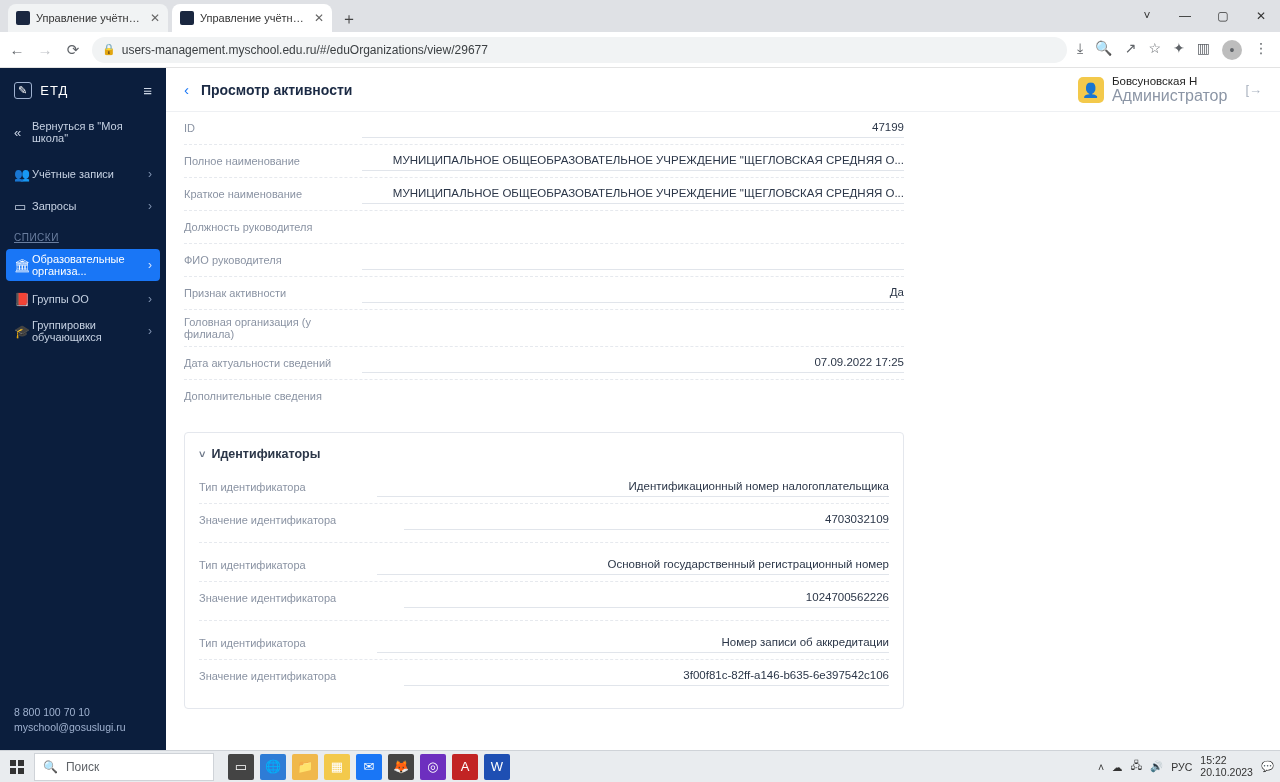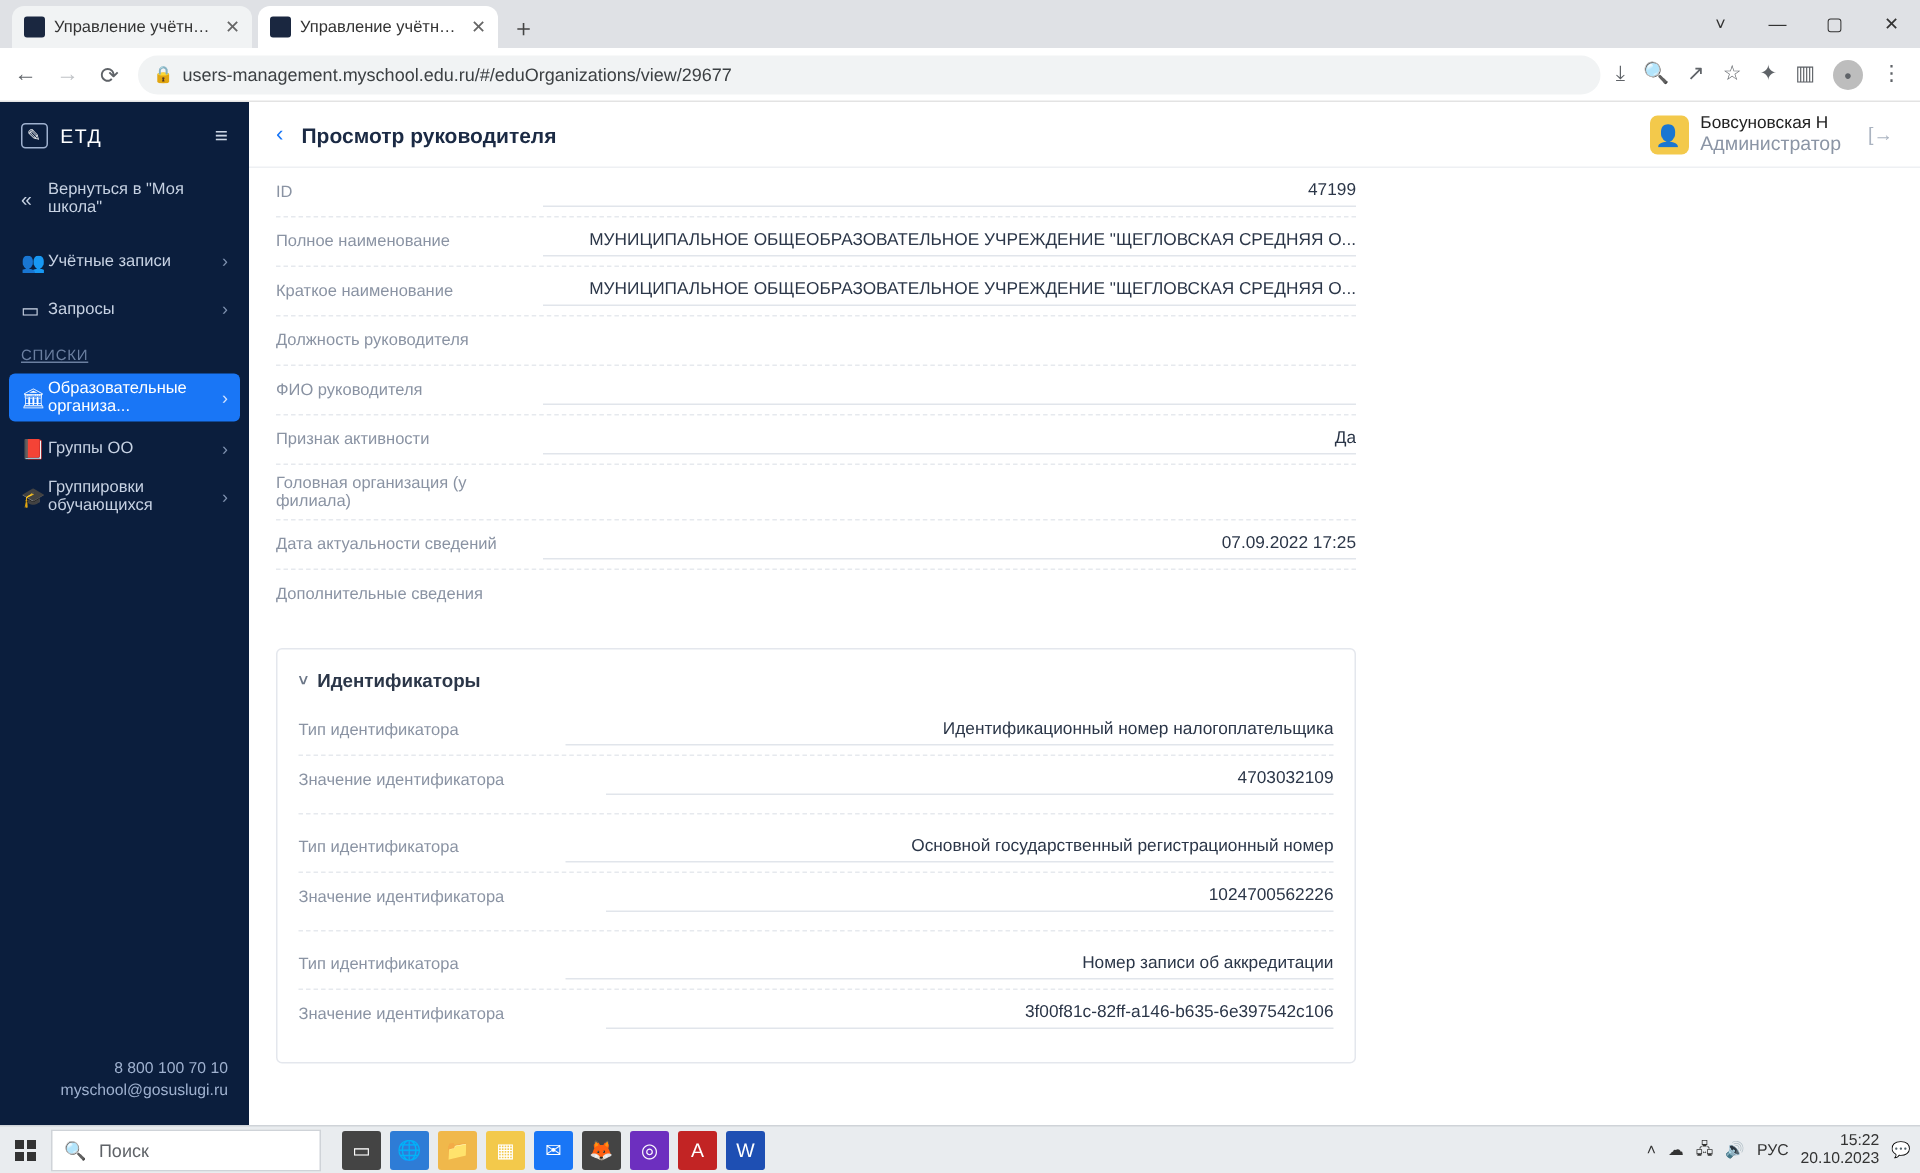--- a/index.html
+++ b/index.html
@@ -41,31 +41,31 @@
   .logo { display:flex; align-items:center; gap:8px; font-size:13px; letter-spacing:1px; color:#fff; }
   .logo-mark { border:1.5px solid #9fb1cf; border-radius:3px; padding:1px 3px; font-size:11px; }
   .hamb { color:#cdd7e6; font-size:15px; }
   .sb-link { display:flex; align-items:center; height:32px; padding:0 14px; cursor:pointer; }
   .sb-link .ic { width:18px; text-align:left; font-size:13px; }
   .sb-link .lbl { flex:1; }
   .sb-link .chev { color:#7f92b0; font-size:12px; }
   .sb-section { padding:10px 14px 4px; color:#6b7fa0; font-size:10px; letter-spacing:0.5px;text-decoration:underline; }
   .sb-link.active { background:#1976f6; color:#fff; border-radius:4px; margin:2px 6px; padding:0 8px; }
   .sb-link.active .chev { color:#d4e4ff; }
-  .sb-footer { margin-top:auto; padding:12px 14px 14px; font-size:10.5px; line-height:1.5; color:#9fb1cf;text-align:right; }
+  .sb-footer { margin-top:auto; padding:12px 14px 14px; font-size:10.5px; line-height:1.5; color:#9fb1cf; }
 
   .main { flex:1; background:#fff; display:flex; flex-direction:column; overflow:hidden; position:relative; }
   .mainbar { height:44px; display:flex; align-items:center; padding:0 18px; border-bottom:1px solid #eef0f3; }
   .backbtn { color:#1976f6; font-size:15px; margin-right:12px; }
   .mainbar h1 { font-size:14px; font-weight:600; color:#1b2a44; }
   .userbox { margin-left:auto; display:flex; align-items:center; gap:8px; }
   .ub-av { width:26px; height:26px; background:#f3c94b; border-radius:5px; display:flex;
            align-items:center; justify-content:center; color:#fff; font-size:14px; }
   .ub-txt .nm { font-size:11.5px; color:#222; }
-  .ub-txt .rl { font-size:13px; color:#8b95a5; }
+  .ub-txt .rl { font-size:16px; color:#8b95a5; }
   .logout { color:#aab3c0; font-size:13px; margin-left:10px; }
 
   .content { flex:1; overflow:auto; padding:0 18px 12px; }
   .form { max-width:720px; }
   .row { display:flex; align-items:center; min-height:28px; padding:6px 0; border-bottom:1px dashed #e6e9ee; }
   .row:last-child { border-bottom:none;gap:27px; }
   .row .k { width:178px; flex:none; font-size:11px; color:#8a93a3; }
   .row .v { flex:1; font-size:11.5px; color:#2b3648; border-bottom:1px solid #e1e5eb; padding:3px 0; min-height:20px; 
             white-space:nowrap; overflow:hidden; text-overflow:ellipsis;text-align:right; }
   .row .v.nb { border-bottom:none; }
@@ -83,21 +83,21 @@
   .tb-start { width:34px; height:32px; display:flex; align-items:center; justify-content:center;
               color:#111; }
   .tb-search { display:flex; align-items:center; background:#fff; border:1px solid #cfd3d8;
                height:28px; margin:2px 0; width:180px; padding:0 8px; gap:8px; font-size:12px;
                color:#5f6368; }
   .tb-apps { display:flex; align-items:center; gap:6px; margin-left:14px; }
   .tb-app { width:26px; height:26px; border-radius:2px; display:flex; align-items:center;
             justify-content:center; font-size:13px; color:#fff; }
   .tb-tray { margin-left:auto; display:flex; align-items:center; gap:8px; padding-right:6px;
              font-size:10.5px; color:#333; }
-  .tb-clock { text-align:right; line-height:1.1; }
+  .tb-clock { text-align:left; line-height:1.1; }
 </style>
 </head>
 <body>
 
 <div class="titlebar">
   <div class="tabs">
     <div class="tab">
       <span class="favicon"></span>
       <span class="txt">Управление учётными запися</span>
       <span class="close">✕</span>
@@ -186,21 +186,21 @@
 
     <div class="sb-footer">
       <div>8 800 100 70 10</div>
       <div>myschool@gosuslugi.ru</div>
     </div>
   </div>
 
   <div class="main">
     <div class="mainbar">
       <span class="backbtn">‹</span>
-      <h1>Просмотр руководителя</h1>
+      <h1>Просмотр активности</h1>
       <div class="userbox">
         <div class="ub-av">👤</div>
         <div class="ub-txt">
           <div class="nm">Бовсуновская Н</div>
           <div class="rl">Администратор</div>
         </div>
         <span class="logout">[→</span>
       </div>
     </div>
 

